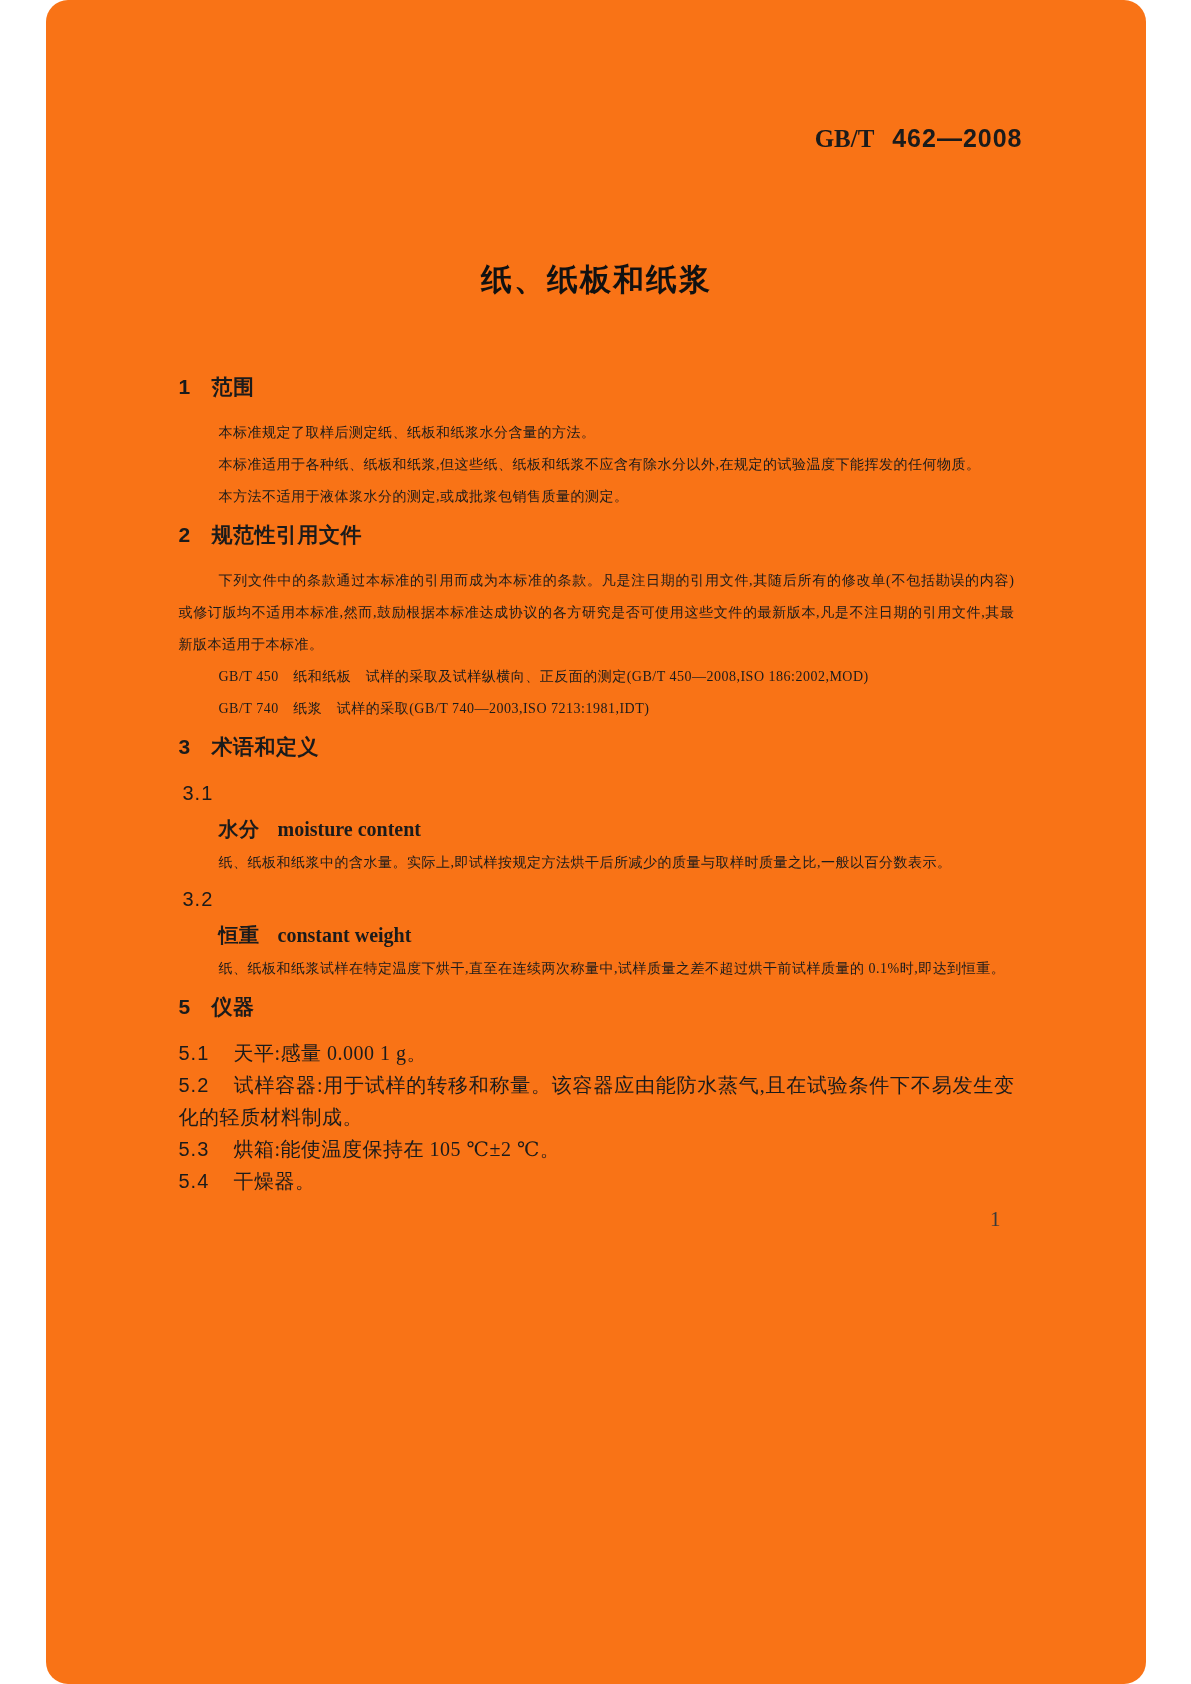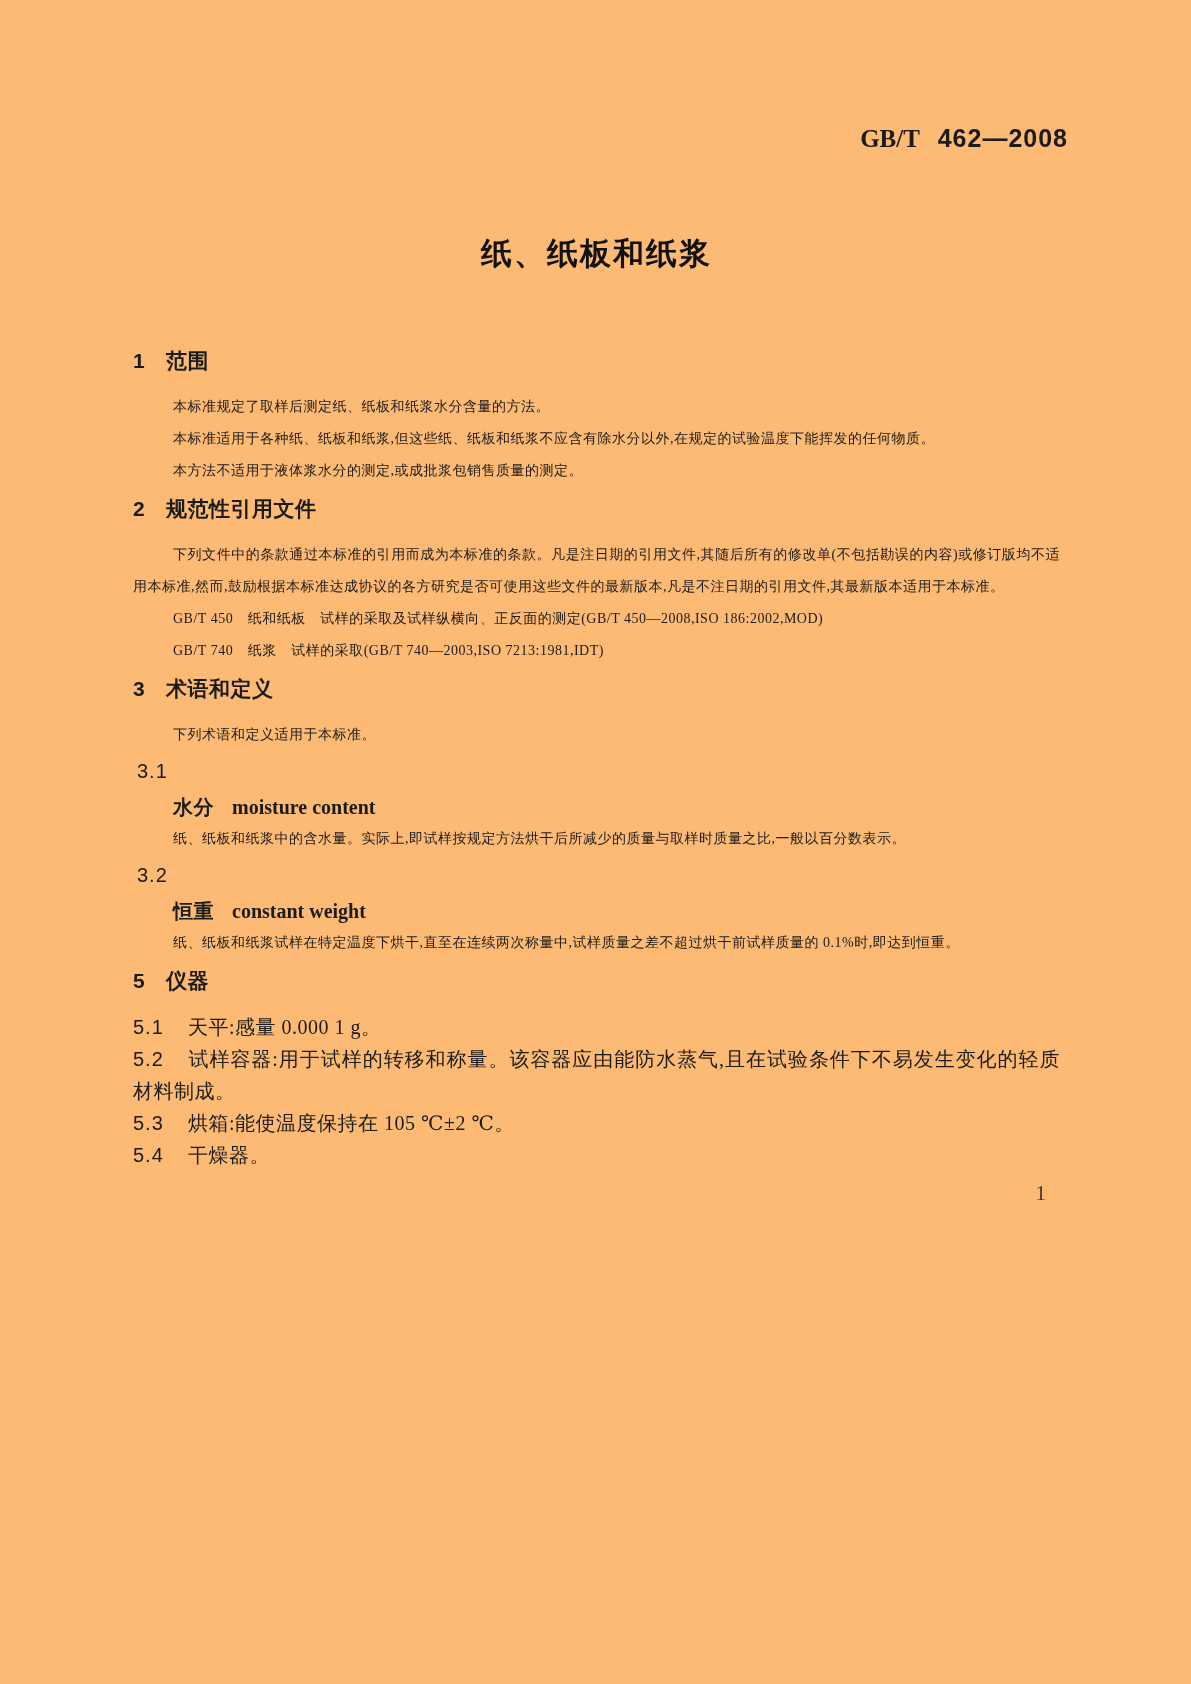--- a/index.html
+++ b/index.html
@@ -1,26 +1,27 @@
 <!DOCTYPE html>
 <html><head>
 <meta charset="utf-8">
 <style>
   html, body { margin: 0; padding: 0; background: #ffffff; }
   .page {
     position: relative;
-    width: 1191px;
+    width: 1100px;
     height: 1684px;
     box-sizing: border-box;
     margin: 0 auto;
-    background: #fdba74;
+    background: #f97316;
     color: #1b1b1b;
     padding: 0 131px 0 133px;
     overflow: hidden;
     font-family: "Liberation Serif", "DejaVu Serif", serif;
+    border-radius: 22px;
   }
 
   
   .doc-header {
     margin: 120px -8px 0 0;
     text-align: right;
     font-size: 25px;
     line-height: 36px;
     font-weight: bold;
     white-space: nowrap;
@@ -28,21 +29,21 @@
   .code-prefix { font-family: "Liberation Serif", "DejaVu Serif", serif; }
   .code-number {
     font-family: "Liberation Sans", "DejaVu Sans", sans-serif;
     margin-left: 12px;
     letter-spacing: 1px;
     font-weight: 600;
   }
 
   
   .doc-title {
-    margin: 74px 0 68px 0;
+    margin: 100px 0 68px 0;
     text-align: center;
     font-family: "Liberation Sans", "DejaVu Sans", sans-serif;
     font-weight: bold;
     font-size: 31px;
     line-height: 46px;
     letter-spacing: 2px;
     color: #111;
   }
   .title-line { display: block; }
 
@@ -77,21 +78,21 @@
   }
 
   
   .term-line {
     margin: 0;
     padding-left: 40px;
     font-size: 20px;
     line-height: 32px;
     font-weight: bold;
   }
-  .term-zh { font-family: Liberation Serif, serif; letter-spacing: 0.5px; }
+  .term-zh { font-family: Liberation Mono, monospace; letter-spacing: 0.5px; }
   .term-en { font-family: "Liberation Serif", "DejaVu Serif", serif; margin-left: 18px; }
 
   
   .item {
     font-size: 20px;
     line-height: 32px;
     margin: 0;
     text-align: justify;
     letter-spacing: 0.5px;
   }
@@ -142,21 +143,20 @@
     </h2>
     <p class="para">下列文件中的条款通过本标准的引用而成为本标准的条款。凡是注日期的引用文件,其随后所有的修改单(不包括勘误的内容)或修订版均不适用本标准,然而,鼓励根据本标准达成协议的各方研究是否可使用这些文件的最新版本,凡是不注日期的引用文件,其最新版本适用于本标准。</p>
     <p class="para">GB/T 450　纸和纸板　试样的采取及试样纵横向、正反面的测定(GB/T 450—2008,ISO 186:2002,MOD)</p>
     <p class="para">GB/T 740　纸浆　试样的采取(GB/T 740—2003,ISO 7213:1981,IDT)</p>
   </section>
 
   <section>
     <h2 class="sec-h">
       <span class="sec-num">3</span><span>术语和定义</span>
     </h2>
-    <p class="para">下列术语和定义适用于本标准。</p>
 
     <p class="clause-num">3.1</p>
     <p class="term-line">
       <span class="term-zh">水分</span><span class="term-en">moisture content</span>
     </p>
     <p class="para">纸、纸板和纸浆中的含水量。实际上,即试样按规定方法烘干后所减少的质量与取样时质量之比,一般以百分数表示。</p>
 
     <p class="clause-num">3.2</p>
     <p class="term-line">
       <span class="term-zh">恒重</span><span class="term-en">constant weight</span>

